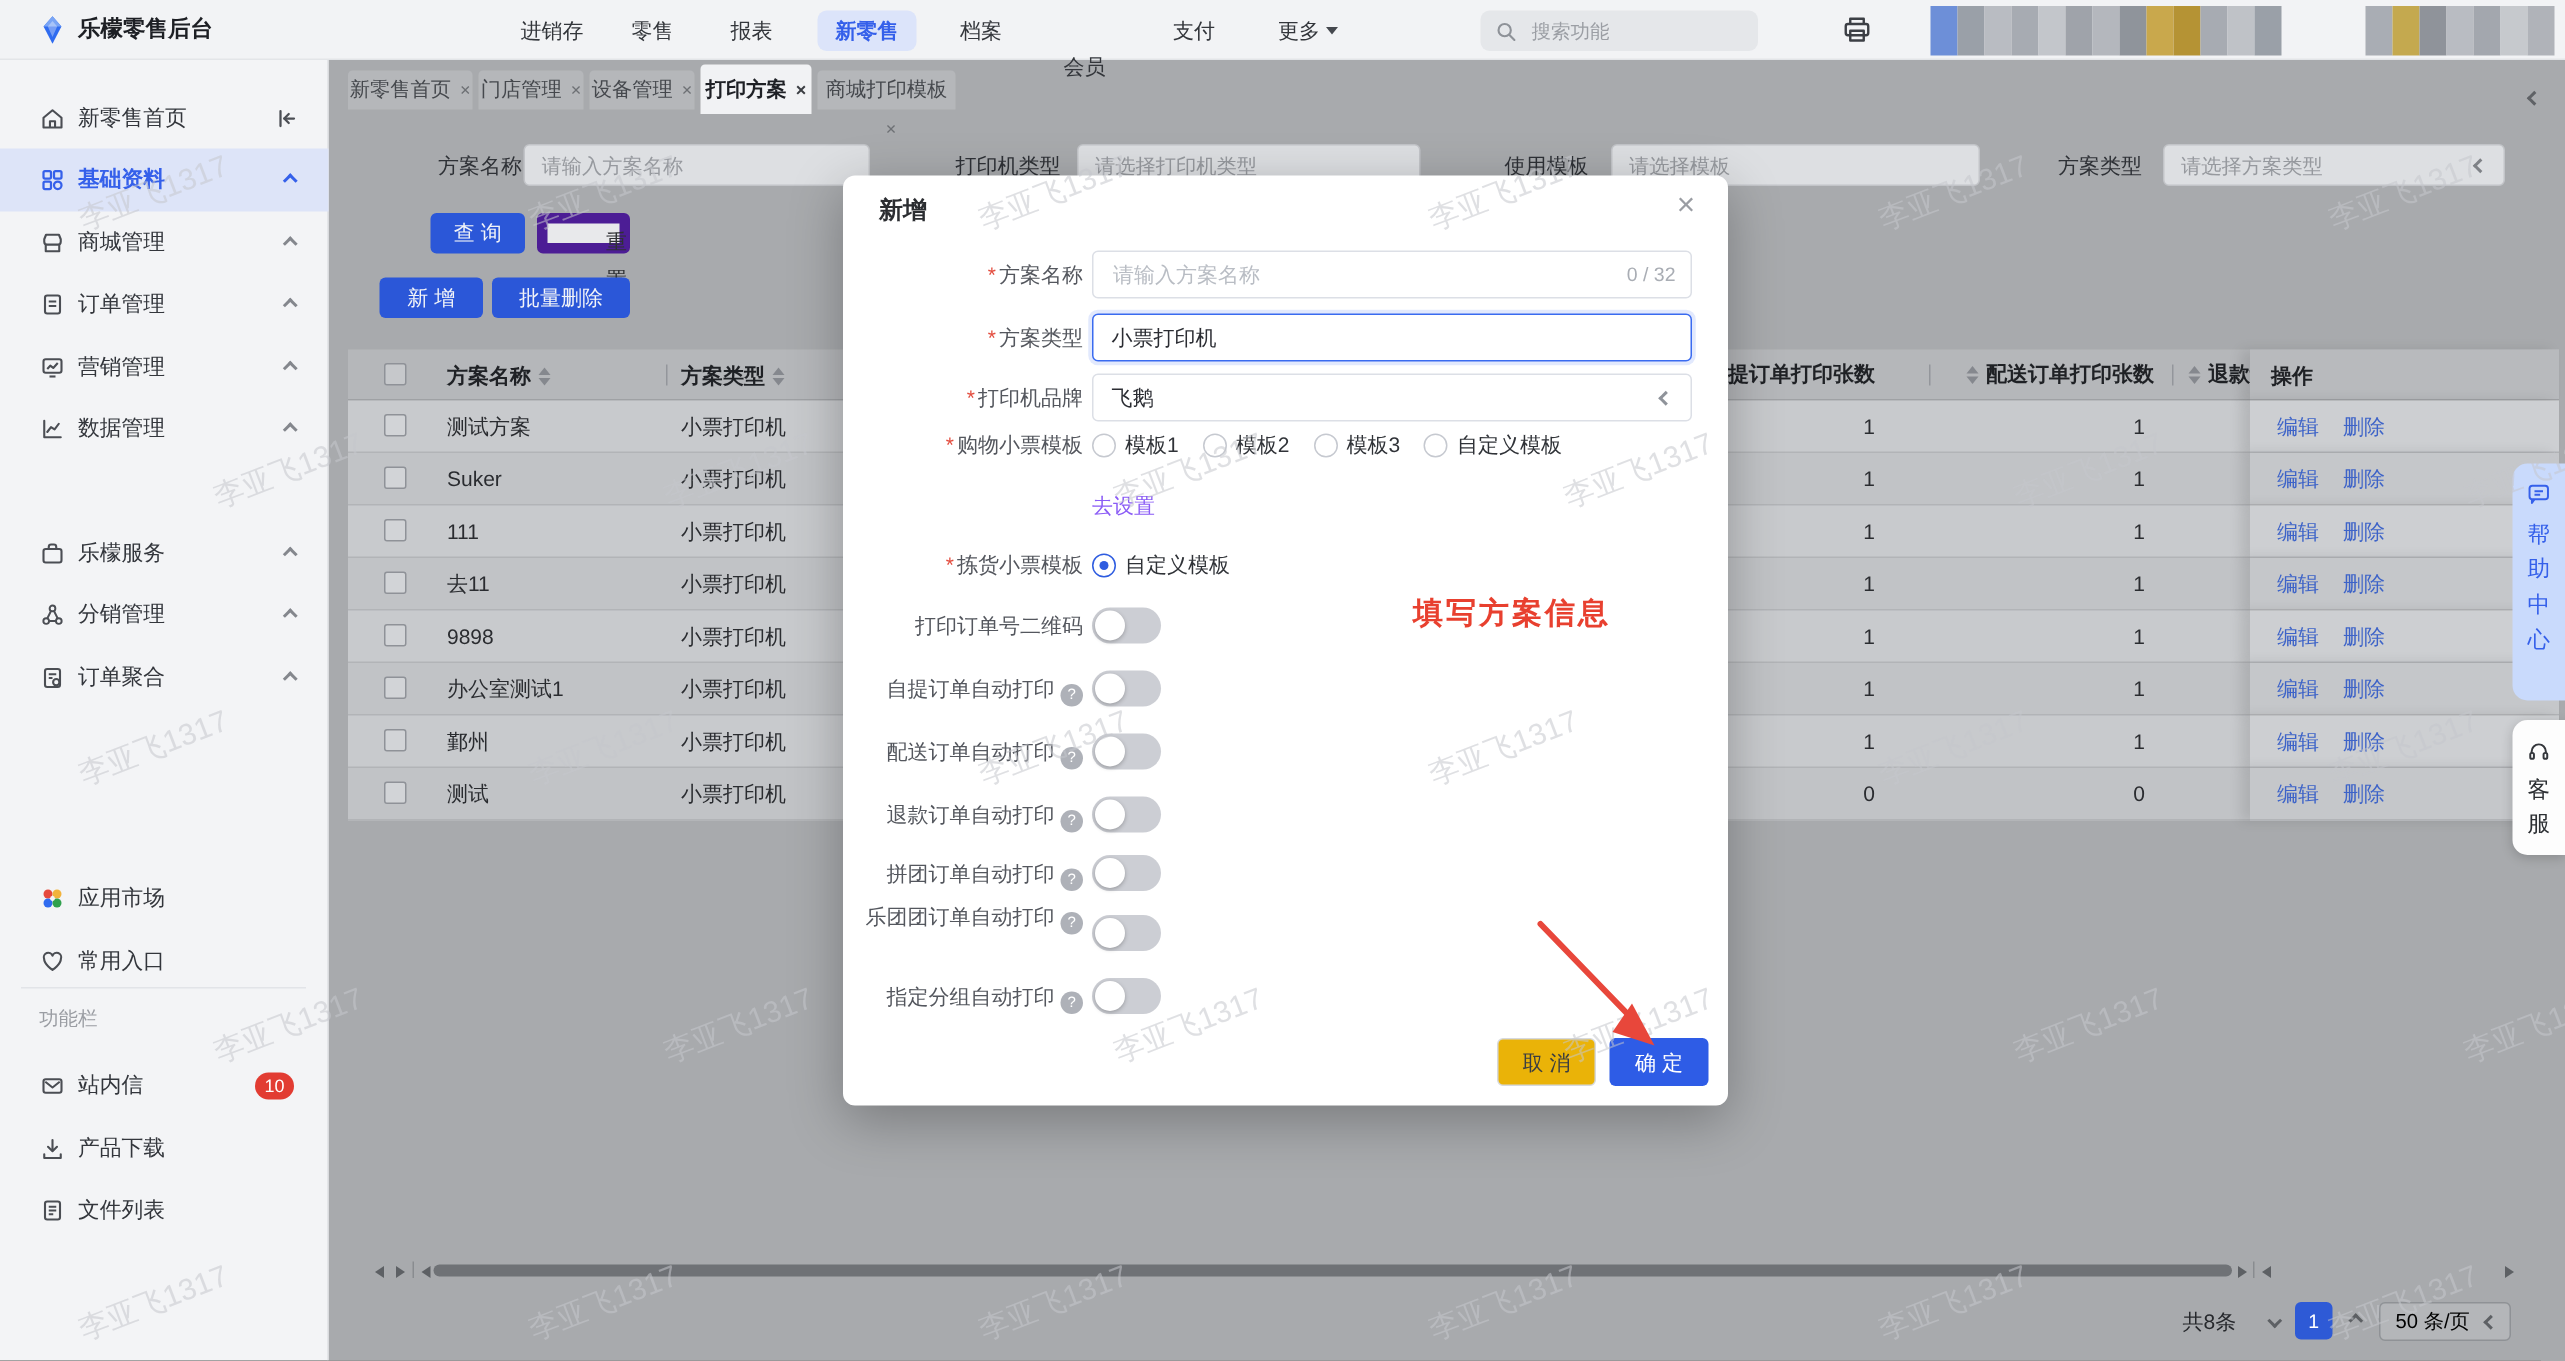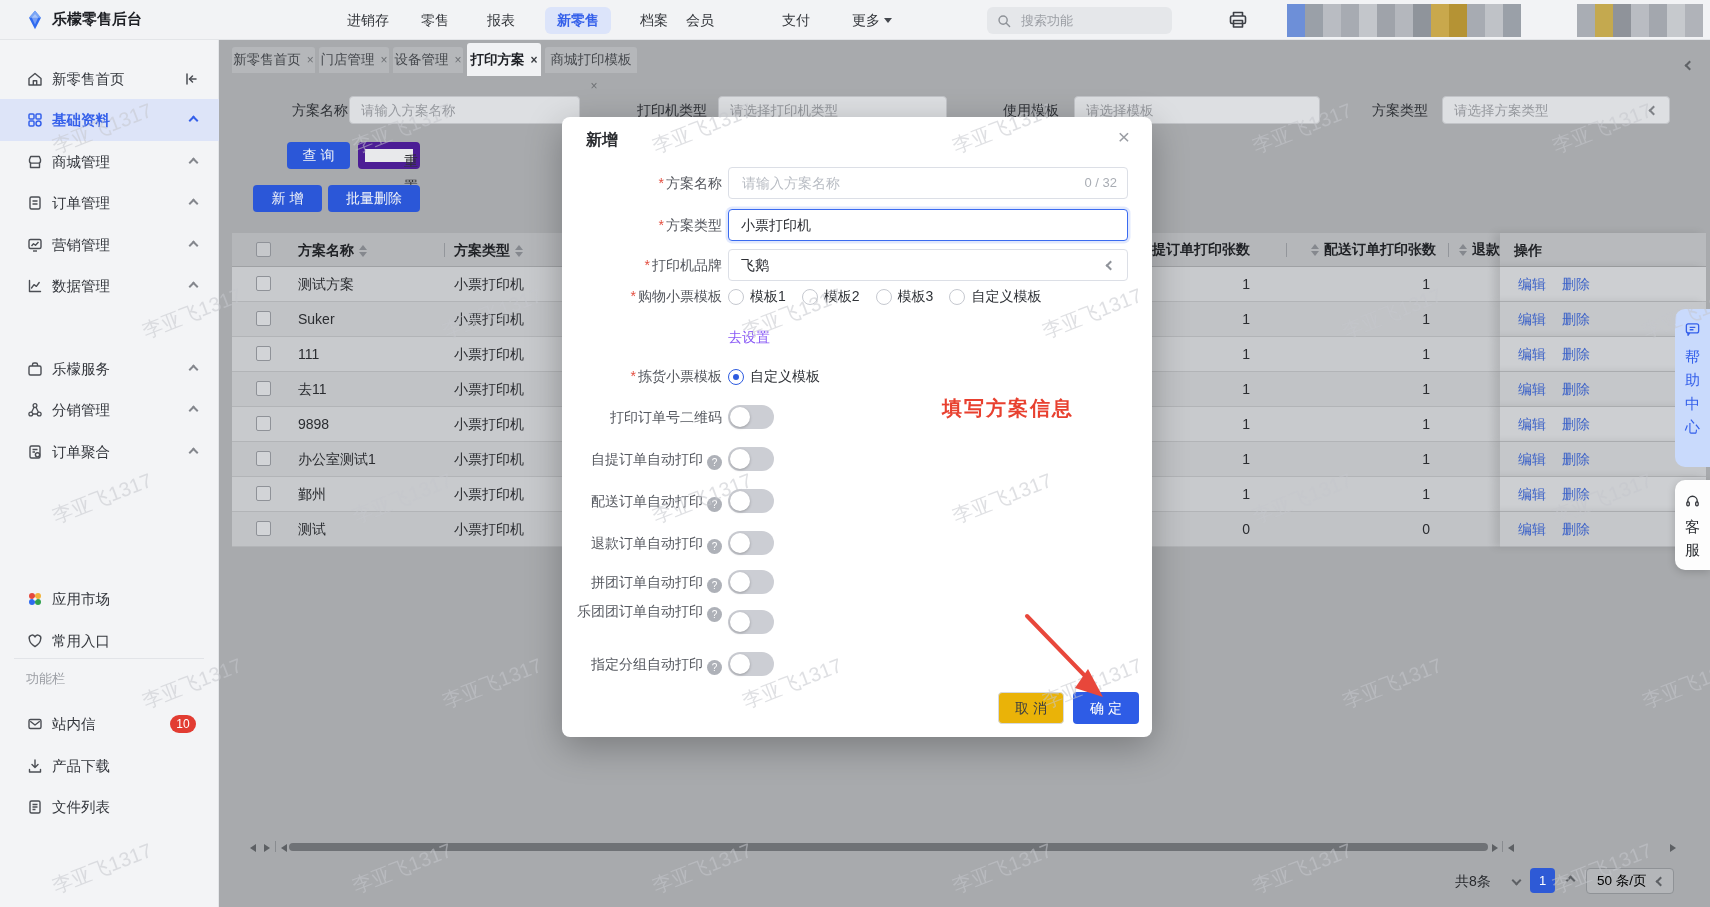--- a/index.html
+++ b/index.html
@@ -140,21 +140,21 @@
       <path d="M12 2l6.5 7.5h-13z" fill="#7aa5f5"></path>
       <path d="M12 5.5l3.4 4L12 17l-3.4-7.5z" fill="#fff" opacity="0.35"></path>
     </svg>
     <div class="brand-text">乐檬零售后台</div>
 
     <div class="nav-item" style="left:340px;width:56px;">进销存</div>
     <div class="nav-item" style="left:415px;width:40px;">零售</div>
     <div class="nav-item" style="left:481px;width:40px;">报表</div>
     <div class="nav-item active" style="left:545px;width:66px;">新零售</div>
     <div class="nav-item" style="left:634px;width:40px;">档案</div>
-    <div class="nav-item" style="left:680px;width:40px;">会员</div>
+    <div class="nav-item" style="left:703px;width:40px;margin-top:24px;">会员</div>
     <div class="nav-item" style="left:776px;width:40px;">支付</div>
     <div class="nav-item" style="left:848px;width:48px;"><span>更多</span><span class="caret-down"></span></div>
 
     <div class="nav-search">
       <svg class="abs" style="left:9px;top:6px;" width="16" height="16" viewBox="0 0 18 18" fill="none" stroke="#8e9298" stroke-width="1.6" stroke-linecap="round">
         <circle cx="8" cy="8" r="4.6"></circle>
           <path d="M11.6 11.6L15.3 15.3"></path>
       </svg>
       <input placeholder="搜索功能" style="">
     </div>

